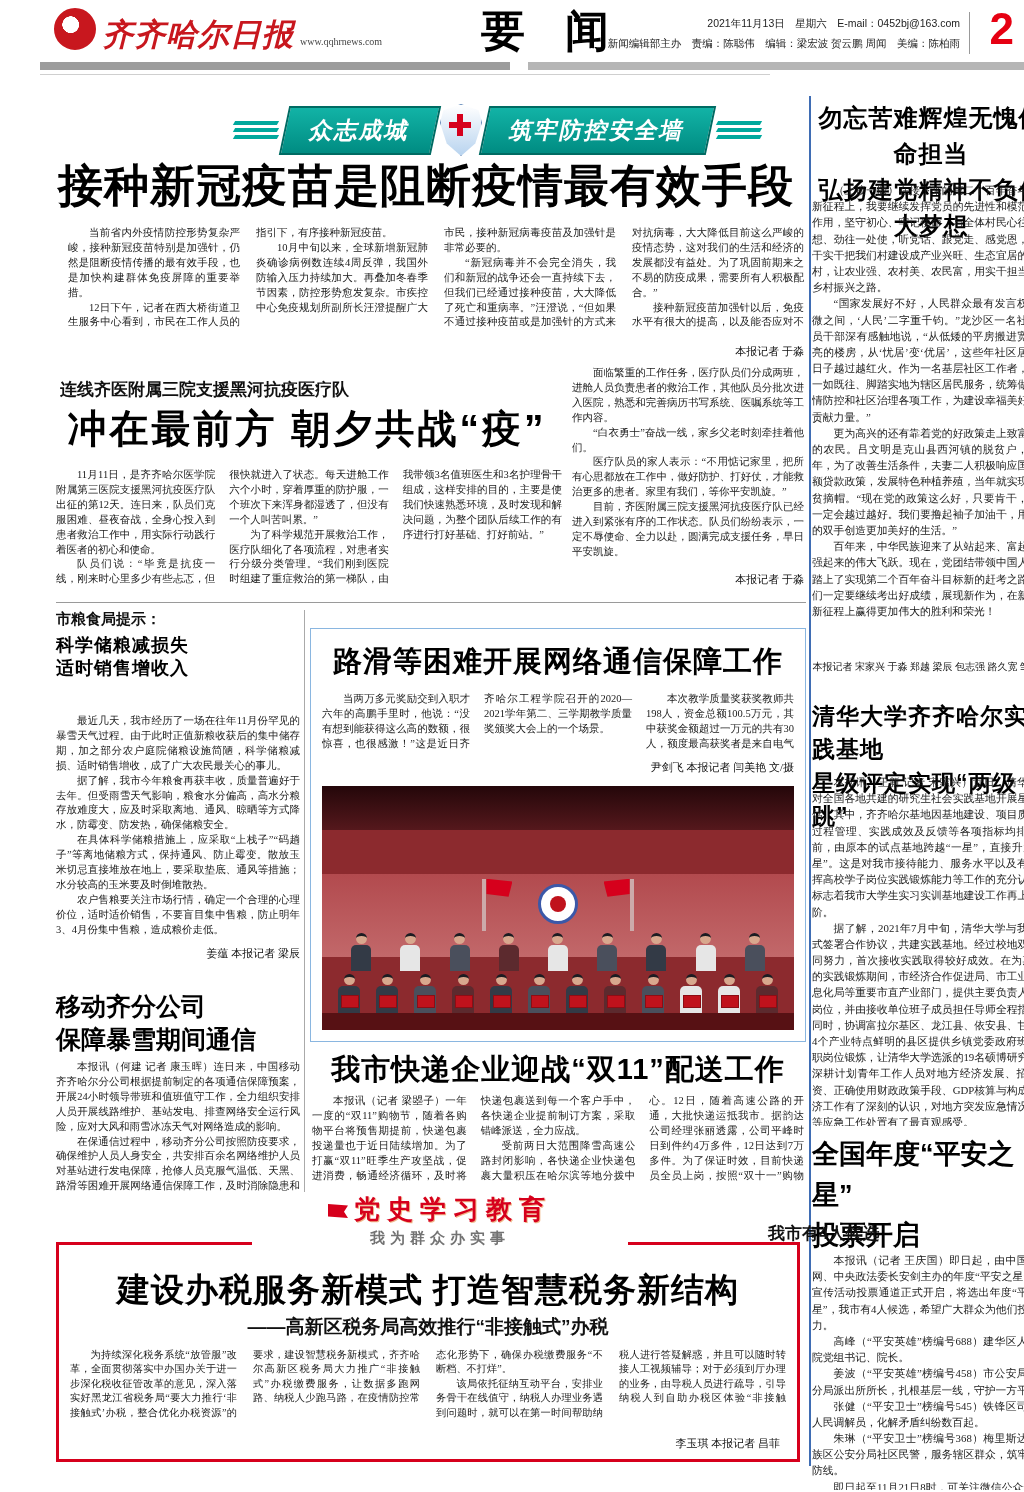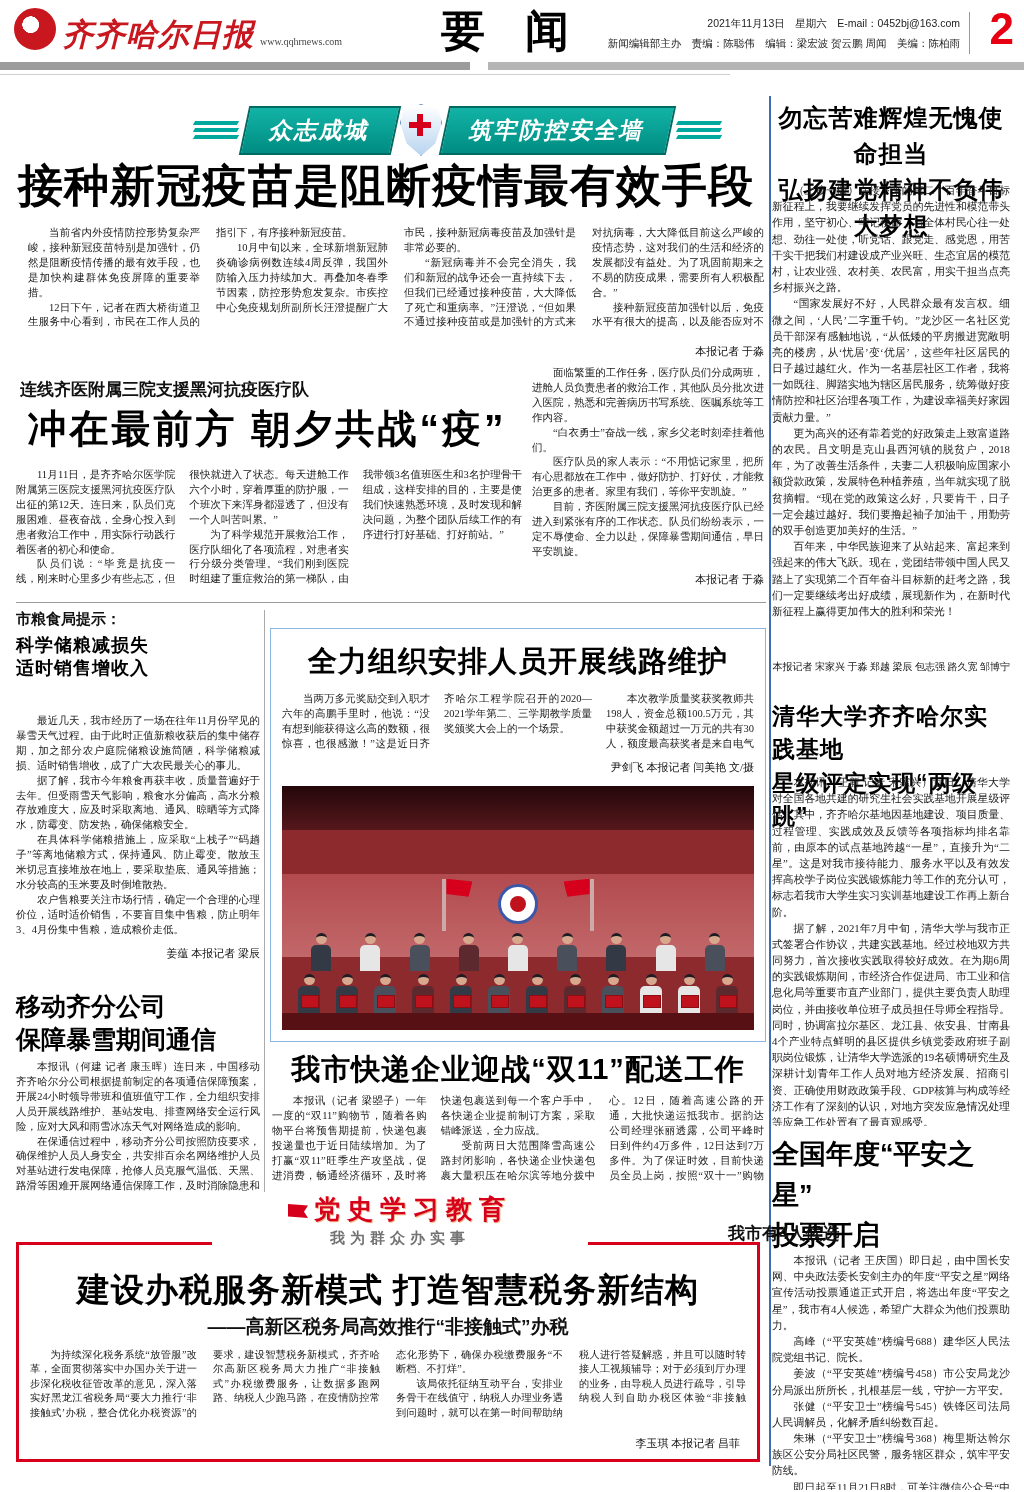--- a/index.html
+++ b/index.html
@@ -1,18 +1,18 @@
 <!DOCTYPE html>
 <html><head>
 <meta charset="utf-8">
 <style>
   html,body{margin:0;padding:0;background:#e8e8e8;}
   .page{position:relative;width:1024px;height:1492px;background:#fff;overflow:hidden;
         font-family:"Liberation Serif",serif;color:#111;}
-  .abs{position:absolute;}
+  .abs{position:absolute;margin-left:40px;}
   
   .logo-wrap{left:14px;top:8px;display:flex;align-items:flex-end;gap:6px;}
   .logo-mark{width:42px;height:42px;border-radius:50%;background:radial-gradient(circle at 38% 38%,#fff 0 26%,#c8171e 27% 100%);
              border:3px solid #c8171e;box-sizing:border-box;}
   .paper-name{font-family:"Liberation Serif",serif;font-weight:900;font-style:italic;
               font-size:31px;color:#c8171e;letter-spacing:1px;line-height:1;}
   .website{font-size:10px;color:#444;padding-bottom:3px;}
   .section-title{left:0;top:2px;width:1024px;text-align:center;font-family:"Liberation Sans",sans-serif;
                  font-weight:900;font-size:44px;letter-spacing:14px;color:#000;}
   .mast-info{right:64px;top:14px;width:420px;text-align:right;font-size:10.5px;line-height:1.9;color:#222;
@@ -175,21 +175,21 @@
   <div class="abs hd fl-head">冲在最前方  朝夕共战“疫”</div>
   <div class="abs body-txt cols3 fl-left">
       <p>11月11日，是齐齐哈尔医学院附属第三医院支援黑河抗疫医疗队出征的第12天。连日来，队员们克服困难、昼夜奋战，全身心投入到患者救治工作中，用实际行动践行着医者的初心和使命。</p>
       <p>队员们说：“毕竟是抗疫一线，刚来时心里多少有些忐忑，但很快就进入了状态。每天进舱工作六个小时，穿着厚重的防护服，一个班次下来浑身都湿透了，但没有一个人叫苦叫累。”</p>
       <p>为了科学规范开展救治工作，医疗队细化了各项流程，对患者实行分级分类管理。“我们刚到医院时组建了重症救治的第一梯队，由我带领3名值班医生和3名护理骨干组成，这样安排的目的，主要是使我们快速熟悉环境，及时发现和解决问题，为整个团队后续工作的有序进行打好基础、打好前站。”</p>
     </div>
   <div class="abs body-txt fl-right">
       <p>面临繁重的工作任务，医疗队员们分成两班，进舱人员负责患者的救治工作，其他队员分批次进入医院，熟悉和完善病历书写系统、医嘱系统等工作内容。</p>
       <p>“白衣勇士”奋战一线，家乡父老时刻牵挂着他们。</p>
       <p>医疗队员的家人表示：“不用惦记家里，把所有心思都放在工作中，做好防护、打好仗，才能救治更多的患者。家里有我们，等你平安凯旋。”</p>
-      <p>目前，齐医附属三院支援黑河抗疫医疗队已经进入到紧张有序的工作状态。队员们纷纷表示，一定不辱使命、全力以赴，保障暴雪期间通信，早日平安凯旋。</p>
+      <p>目前，齐医附属三院支援黑河抗疫医疗队已经进入到紧张有序的工作状态。队员们纷纷表示，一定不辱使命、全力以赴，圆满完成支援任务，早日平安凯旋。</p>
     </div>
   <div class="abs byline fl-byline">本报记者 于淼</div>
 
   <div class="abs hdiv"></div>
   <div class="abs vdiv1"></div>
   <div class="abs vdiv-main"></div>
 
   <div class="abs grain-kicker">市粮食局提示：</div>
   <div class="abs hd grain-head">
     <div>科学储粮减损失</div>
@@ -206,21 +206,21 @@
   <div class="abs hd mobile-head">
     <div>移动齐分公司</div>
     <div>保障暴雪期间通信</div>
   </div>
   <div class="abs body-txt mobile-body">
       <p>本报讯（何建 记者 康玉晖）连日来，中国移动齐齐哈尔分公司根据提前制定的各项通信保障预案，开展24小时领导带班和值班值守工作，全力组织安排人员开展线路维护、基站发电、排查网络安全运行风险，应对大风和雨雪冰冻天气对网络造成的影响。</p>
       <p>在保通信过程中，移动齐分公司按照防疫要求，确保维护人员人身安全，共安排百余名网络维护人员对基站进行发电保障，抢修人员克服气温低、天黑、路滑等困难开展网络通信保障工作，及时消除隐患和故障，确保暴雪期间全市移动用户通信畅通。</p>
     </div>
 
   <div class="abs blue-box"></div>
-  <div class="abs hd college-head">全力组织安排人员开展线路维护</div>
+  <div class="abs hd college-head">路滑等困难开展网络通信保障工作</div>
   <div class="abs body-txt cols3 college-body">
       <p>当两万多元奖励交到入职才六年的高鹏手里时，他说：“没有想到能获得这么高的数额，很惊喜，也很感激！”这是近日齐齐哈尔工程学院召开的2020—2021学年第二、三学期教学质量奖颁奖大会上的一个场景。</p>
       <p>本次教学质量奖获奖教师共198人，资金总额100.5万元，其中获奖金额超过一万元的共有30人，额度最高获奖者是来自电气工程及其自动化专业的负责人高鹏，他现场领到20316元人民币。</p>
     </div>
   <div class="abs byline college-byline">尹剑飞 本报记者 闫美艳 文/摄</div>
 
   <div class="abs photo">
     <div class="ph-ceiling"></div>
     <div class="ph-wall"></div>
     <div class="ph-emblem"></div>

